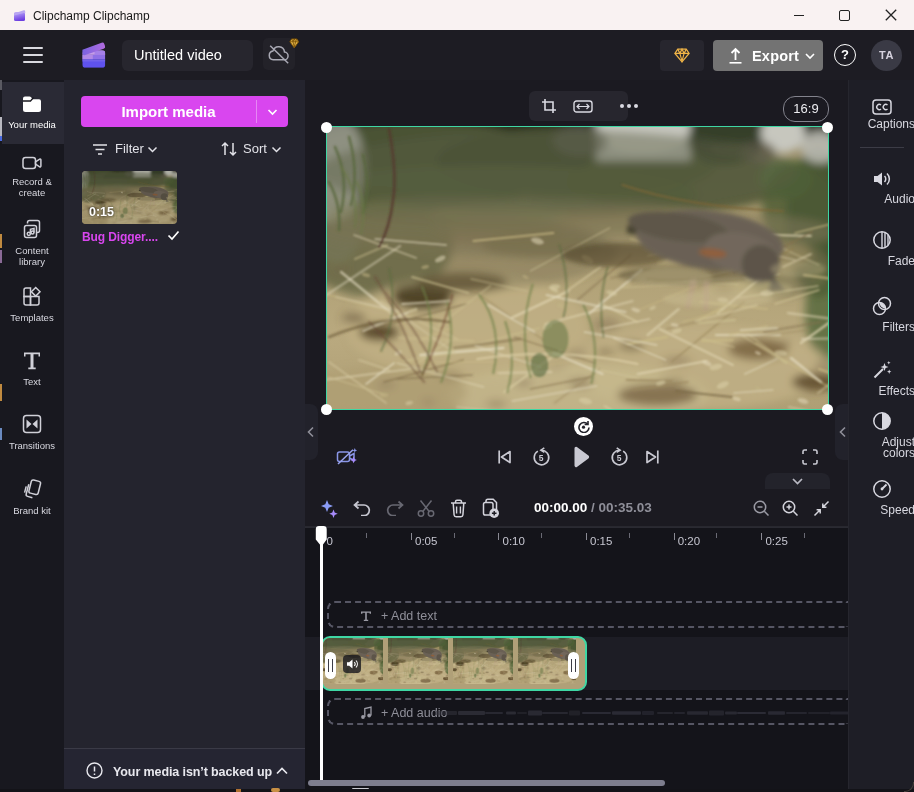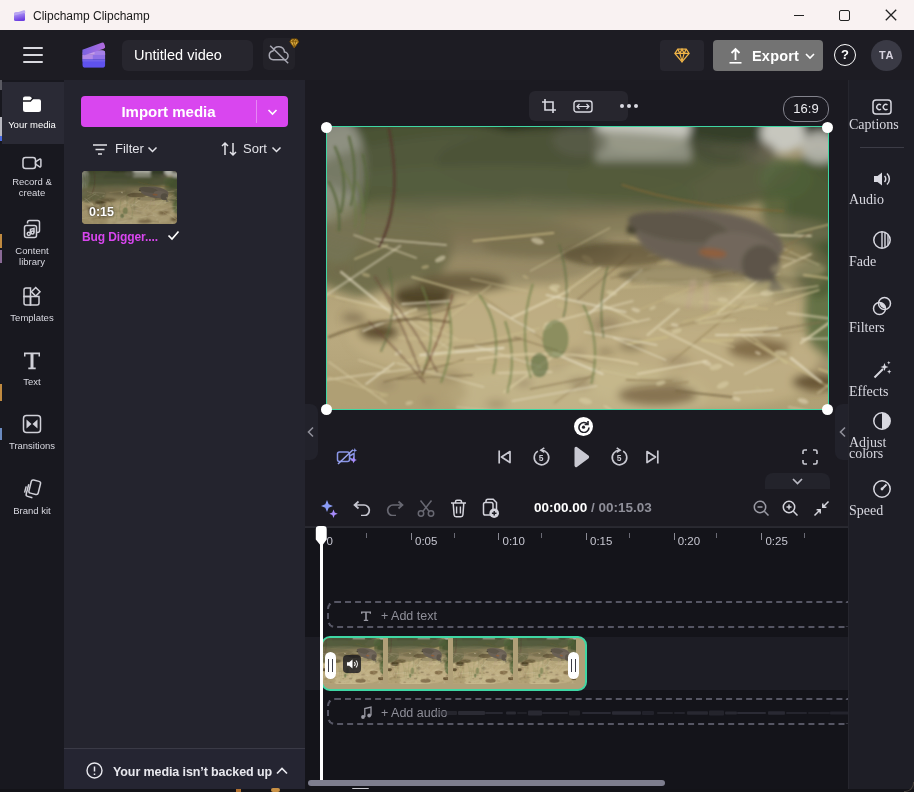--- a/index.html
+++ b/index.html
@@ -66,21 +66,21 @@
   .dashrow { left:22px; width:521px; height:27px; border-top:2px dashed #565664; border-bottom:2px dashed #565664; border-left:2px dashed #565664; border-radius:8px 0 0 8px; color:#8f8f99; font-size:12.5px; }
   .clip { left:16px; top:80px; width:266px; height:55px; border-radius:9px; border:2.5px solid #3fd7a4; overflow:hidden; background:#b0a078; }
   .trimpill { top:14px; width:11px; height:27px; background:#fff; border-radius:5.5px; }
   .trimline { top:7px; width:1.6px; height:13px; background:#3c3c46; }
   .sndbadge { left:20px; top:17px; width:18px; height:18px; background:rgba(22,22,28,0.78); border-radius:4px; }
   .playhead-line { left:320.4px; top:543px; width:2.2px; height:237px; background:#fff; }
   .scrollthumb { left:308px; top:779.5px; width:357px; height:6.5px; background:#7e7e8e; border-radius:4px; }
 
   
   .rail { left:848px; top:80px; width:66px; height:712px; background:#1e1e26; border-left:1px solid #26262e; }
-  .raillabel { width:66px; text-align:left; color:#d8d8e0; font-size:14px; line-height:11px;font-family:Liberation Serif, serif; }
+  .raillabel { width:66px; text-align:right; color:#d8d8e0; font-size:12px; line-height:11px; }
   .railicon { left:23px; width:20px; height:20px; }
   .raildiv { left:11px; top:67px; width:44px; height:1px; background:#3c3c46; }
 </style>
 </head>
 <body>
 <div class="app">
   <svg width="0" height="0" style="position:absolute">
     <defs>
       <filter id="b3" x="-20%" y="-20%" width="140%" height="140%">
           <feGaussianBlur stdDeviation="3"></feGaussianBlur>
@@ -609,21 +609,21 @@
     <svg class="abs" style="left:145px;top:9px" width="17" height="19" viewBox="0 0 17 19">
       <path d="M1,4 h15 M5.5,4 v-1.3 a1.5,1.5 0 0 1 1.5,-1.5 h3 a1.5,1.5 0 0 1 1.5,1.5 V4 M3.2,4 l0.9,12 a2,2 0 0 0 2,1.8 h4.8 a2,2 0 0 0 2,-1.8 L13.8,4" fill="none" stroke="#d4d4dc" stroke-width="1.5"></path>
       <path d="M6.6,7.5 v7 M10.4,7.5 v7" stroke="#d4d4dc" stroke-width="1.4"></path>
     </svg>
     <svg class="abs" style="left:176px;top:8px" width="20" height="21" viewBox="0 0 20 21">
       <path d="M5,4.5 V3 a1.8,1.8 0 0 1 1.8,-1.8 h5.4 L15.5,4.5 v9 a1.8,1.8 0 0 1 -1.8,1.8 h-0.7" fill="none" stroke="#d4d4dc" stroke-width="1.5"></path>
       <rect x="2.5" y="4.5" width="9.5" height="12.5" rx="1.8" fill="none" stroke="#d4d4dc" stroke-width="1.5"></rect>
       <circle cx="13.2" cy="15.2" r="4.8" fill="#d4d4dc"></circle>
       <path d="M13.2,12.9 v4.6 M10.9,15.2 h4.6" stroke="#1b1a21" stroke-width="1.4"></path>
     </svg>
-    <div class="abs timecode">00:00.00 <span>/ 00:15.03</span></div>
+    <div class="abs timecode">00:00.00 <span>/ 00:35.03</span></div>
     <svg class="abs" style="left:448px;top:10px" width="17" height="17" viewBox="0 0 17 17">
       <circle cx="7" cy="7" r="5.7" fill="none" stroke="#9a9aa4" stroke-width="1.5"></circle>
       <path d="M11.3,11.3 L15.5,15.5 M4.5,7 h5" stroke="#9a9aa4" stroke-width="1.5"></path>
     </svg>
     <svg class="abs" style="left:477px;top:10px" width="17" height="17" viewBox="0 0 17 17">
       <circle cx="7" cy="7" r="5.7" fill="none" stroke="#d4d4dc" stroke-width="1.5"></circle>
       <path d="M11.3,11.3 L15.5,15.5 M4.5,7 h5 M7,4.5 v5" stroke="#d4d4dc" stroke-width="1.5"></path>
     </svg>
     <svg class="abs" style="left:508px;top:10px" width="17" height="17" viewBox="0 0 17 17">
       <path d="M15.5,1.5 L9.8,7.2 M9.8,3.6 v3.6 h3.6 M1.5,15.5 L7.2,9.8 M3.6,9.8 h3.6 v3.6" fill="none" stroke="#d4d4dc" stroke-width="1.5"></path>

